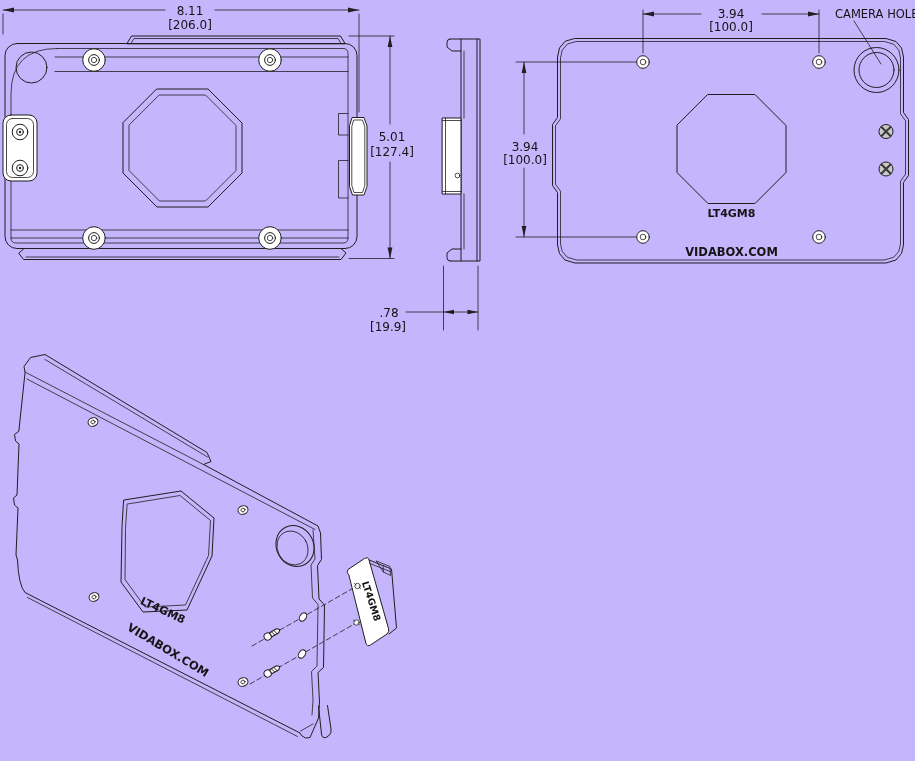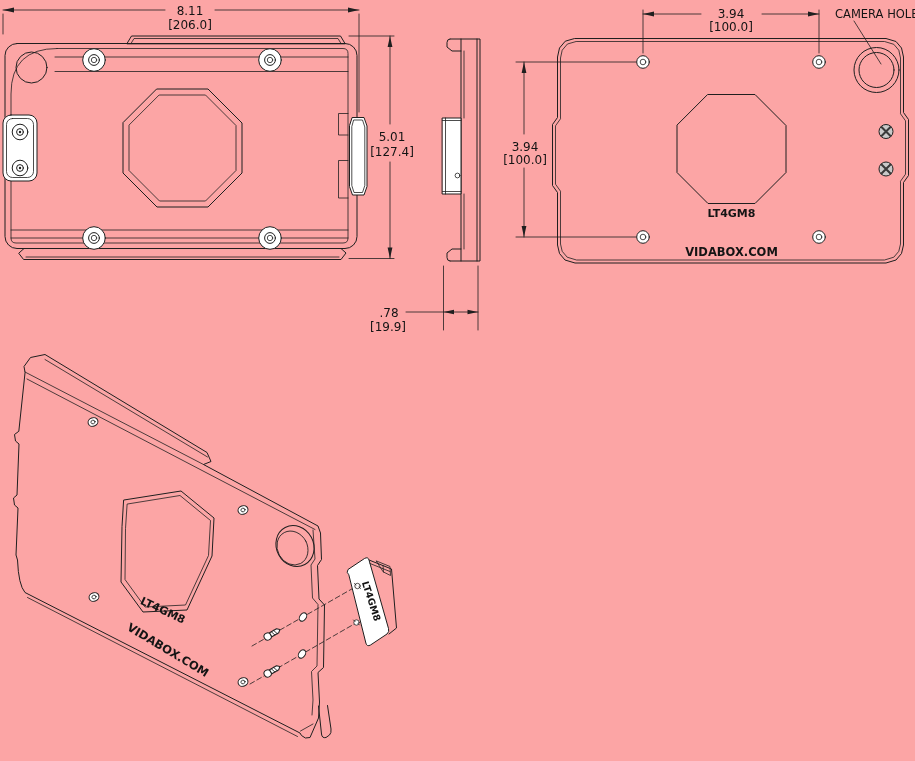--- a/index.html
+++ b/index.html
@@ -1,16 +1,16 @@
 <!DOCTYPE html>
 <html><head>
 <meta charset="utf-8">
 <style>
   html,body{margin:0;padding:0;background:#ffffff;}
-  .page{width:915px;height:761px;background:#fca5a5;position:relative;overflow:hidden;}
+  .page{width:915px;height:761px;background:#c4b5fd;position:relative;overflow:hidden;}
   svg{display:block;}
   .ln{fill:none;stroke:#1f1f1f;stroke-width:1;stroke-linejoin:round;stroke-linecap:round;}
   .thin{stroke-width:0.8;}
   .w{fill:#ffffff;}
   .arr{fill:#1f1f1f;stroke:none;}
   .dot{fill:#1f1f1f;stroke:none;}
   .dim{font-family:"DejaVu Sans",sans-serif;font-size:12px;fill:#141414;text-anchor:middle;}
   .lbl{font-family:"DejaVu Sans",sans-serif;font-size:11.5px;fill:#141414;}
   .b{font-family:"DejaVu Sans",sans-serif;font-weight:700;fill:#141414;text-anchor:middle;}
   .dash{stroke-dasharray:5 3;}

